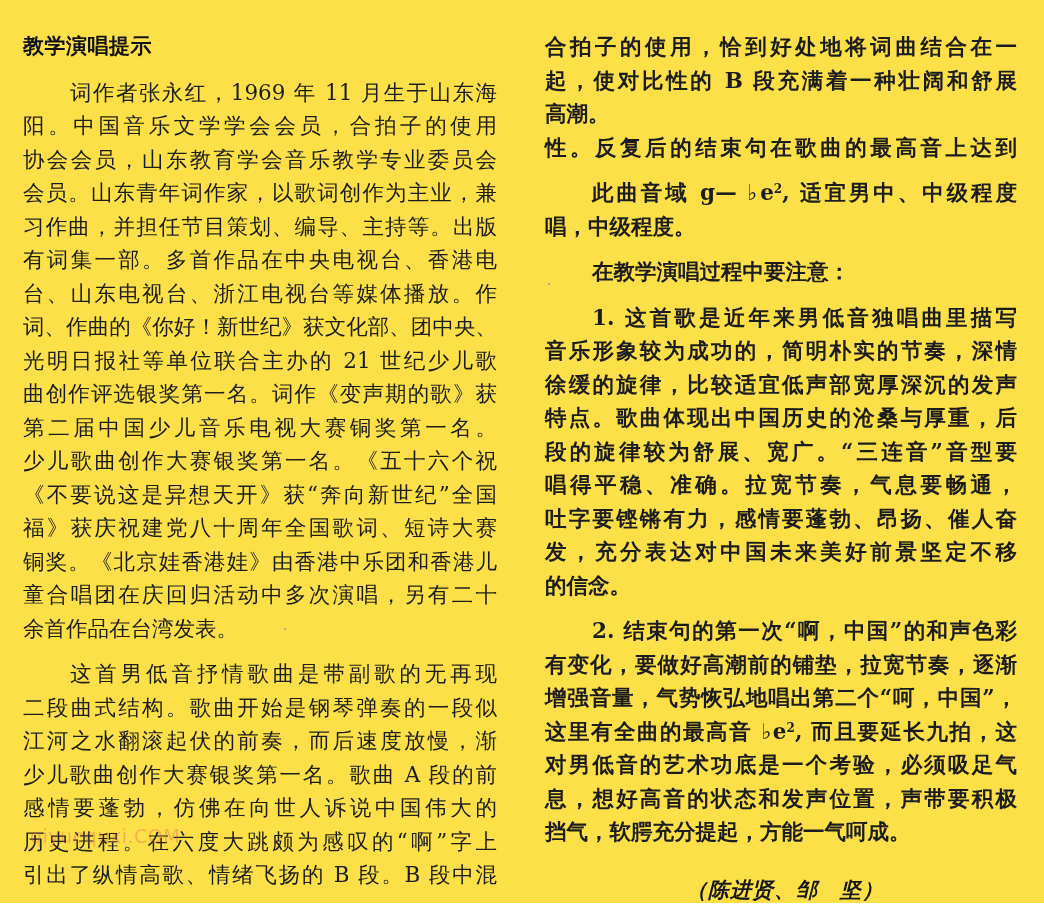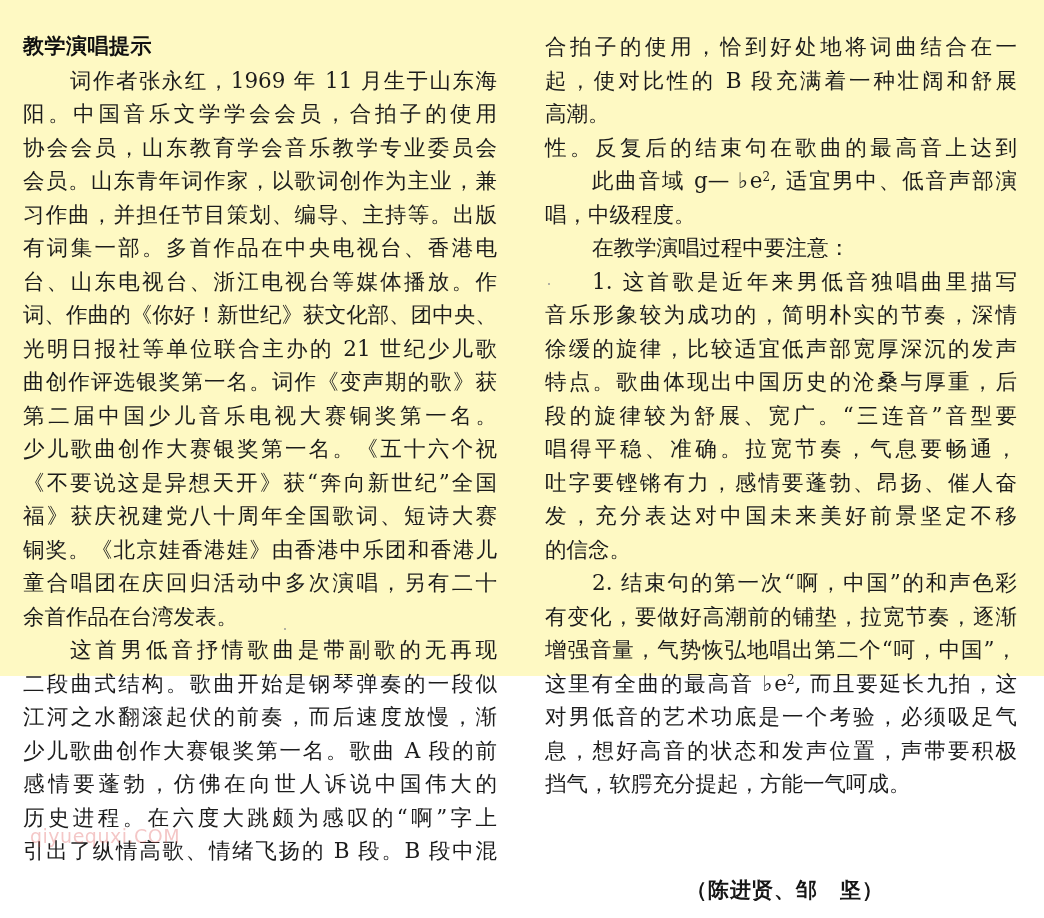--- a/index.html
+++ b/index.html
@@ -12,34 +12,35 @@
       height: 918px;
       overflow: hidden;
       position: relative;
       font-family: "DejaVu Serif", "Liberation Serif", serif;
       color: #1a1a1a;
     }
     .page {
       position: absolute;
       left: 0; top: 0;
       width: 1044px;
-      height: 676px;
-      background: #fef9c3;
+      height: 903px;
+      background: #fde047;
     }
     .column {
       position: absolute;
       top: 30px;
     }
     .col-left {
       left: 23px;
       width: 474px;
     }
     .col-right {
       left: 545px;
       width: 472px;
+      font-weight: bold;
     }
     .heading {
       font-family: "DejaVu Sans", "Liberation Sans", sans-serif;
       font-weight: bold;
       font-size: 21px;
       height: 33.5px;
       line-height: 33.5px;
       letter-spacing: 0.5px;
       color: #111;
       white-space: nowrap;
@@ -51,38 +52,40 @@
       white-space: nowrap;
       text-align: justify;
       text-align-last: justify;
       color: #1c1c1c;
     }
     .line.last {
       text-align-last: left;
     }
     .line.indent {
       padding-left: 47px;
+      margin-top: 12px;
     }
     sup {
       font-size: 12px;
       line-height: 0;
       vertical-align: 7px;
     }
     .attribution {
       position: absolute;
       left: 686px;
       top: 874px;
       width: 200px;
       font-family: "DejaVu Sans", "Liberation Sans", sans-serif;
       font-weight: bold;
       font-size: 21px;
       line-height: 33px;
       letter-spacing: 1px;
       white-space: pre;
       color: #161616;
+      font-style: italic;
     }
     .watermark {
       position: absolute;
       left: 30px;
       top: 825px;
       font-family: "DejaVu Sans", "Liberation Sans", sans-serif;
       font-size: 19px;
       color: rgba(220, 80, 80, 0.32);
       letter-spacing: 0.5px;
       white-space: nowrap;
@@ -137,21 +140,21 @@
 
   <div class="column col-right">
     <div>
       <div class="line">合拍子的使用，恰到好处地将词曲结合在一</div>
       <div class="line">起，使对比性的 B 段充满着一种壮阔和舒展</div>
       <div class="line last">高潮。</div>
       <div class="line">性。反复后的结束句在歌曲的最高音上达到</div>
     </div>
 
     <div>
-      <div class="line indent"><span>此曲音域 g— </span><span>♭</span><span>e</span><sup>2</sup><span>, 适宜男中、低音声部演</span></div>
+      <div class="line indent"><span>此曲音域 g— </span><span>♭</span><span>e</span><sup>2</sup><span>, 适宜男中、中级程度</span></div>
       <div class="line last">唱，中级程度。</div>
     </div>
 
     <div>
       <div class="line indent last">在教学演唱过程中要注意：</div>
     </div>
 
     <div>
       <div class="line indent">1. 这首歌是近年来男低音独唱曲里描写</div>
       <div class="line">音乐形象较为成功的，简明朴实的节奏，深情</div>

